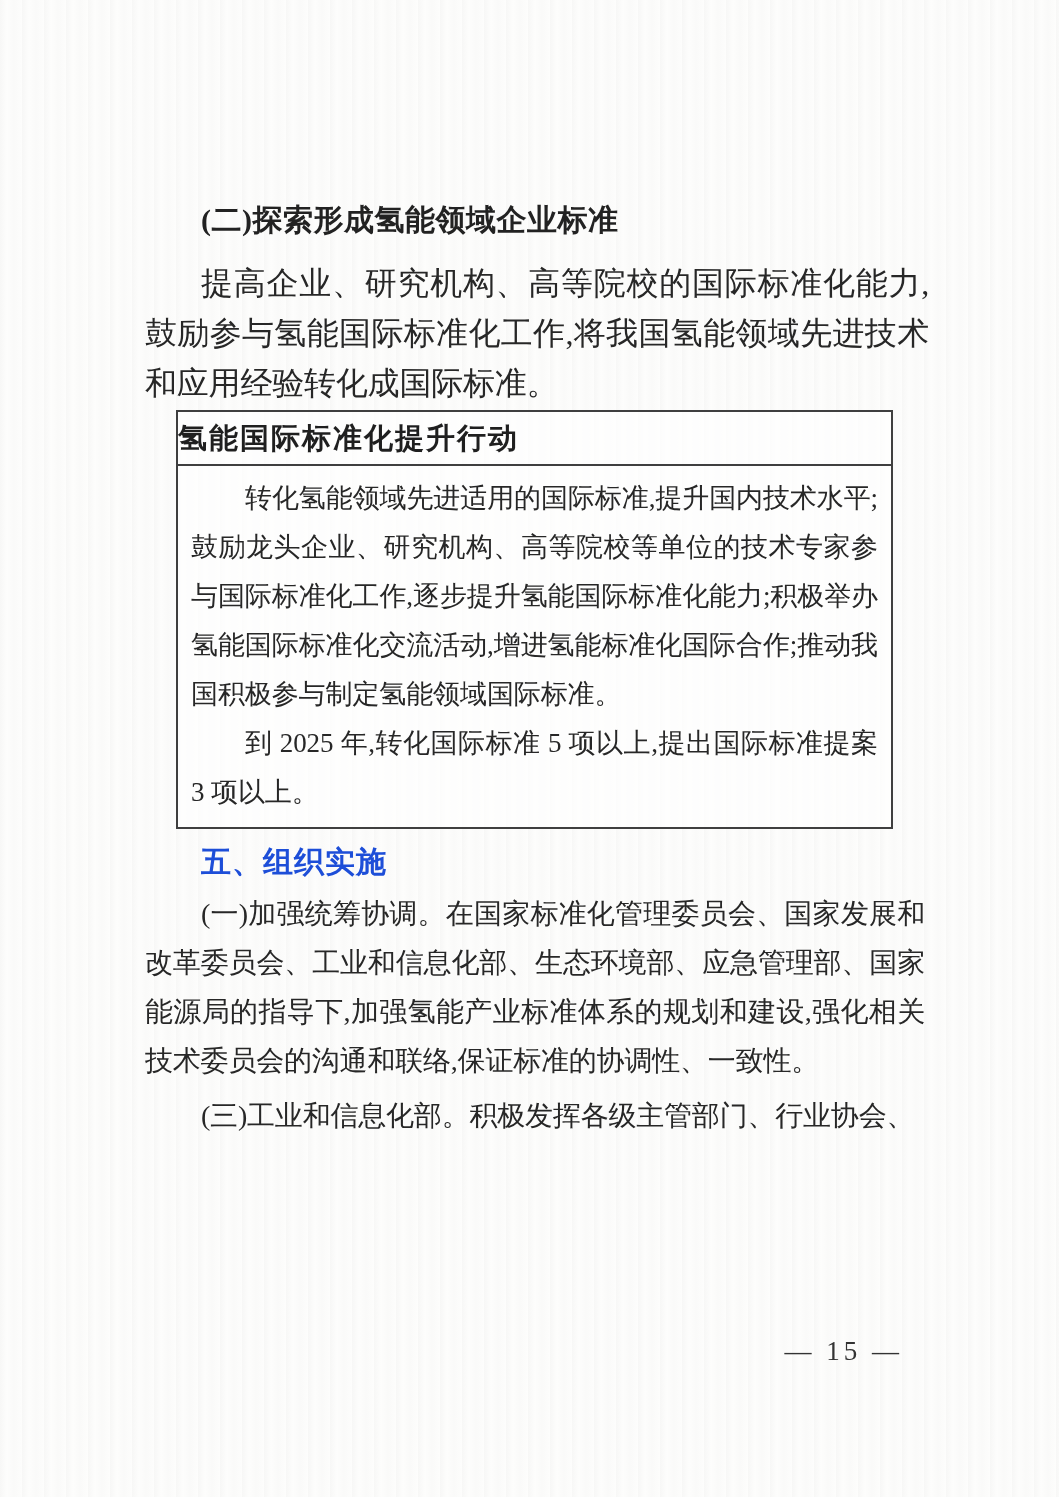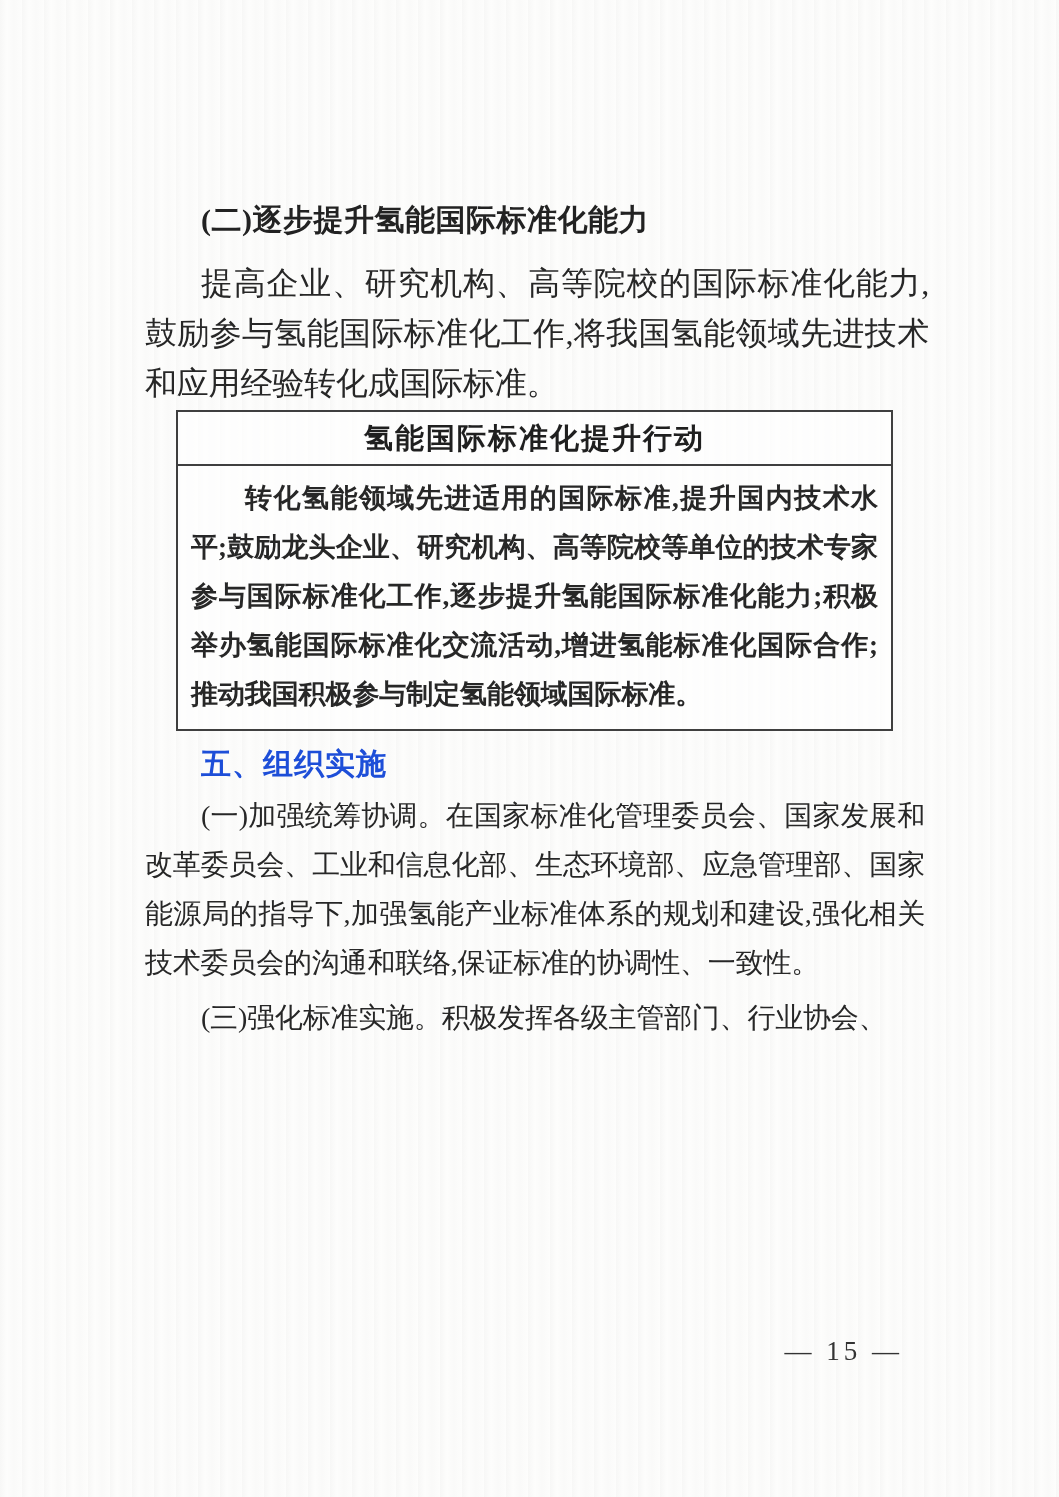--- a/index.html
+++ b/index.html
@@ -56,40 +56,38 @@
   .action-box {
     box-sizing: border-box;
     width: 717px;
     margin: 2px 0 0 31px;
     border: 2px solid #3f3f3f;
     background: rgba(255,255,255,0.6);
   }
   .action-box .box-title {
     height: 52px;
     line-height: 52px;
-    text-align: center;
     font-family: "Liberation Sans", "DejaVu Sans", sans-serif;
     font-weight: bold;
     font-size: 29px;
     letter-spacing: 2px;
     color: #1f1f1f;
     border-bottom: 2px solid #3f3f3f;
   }
   .action-box .box-body {
     padding: 8px 13px 10px 13px;
   }
   .action-box .box-par {
     font-size: 27px;
     line-height: 49px;
     letter-spacing: -0.1px;
     text-indent: 54px;
     text-align: justify;
     text-justify: inter-character;
     margin: 0;
-    font-weight: bold;
   }
   .h-section {
     font-family: "Liberation Sans", "DejaVu Sans", sans-serif;
     font-weight: bold;
     font-size: 30px;
     line-height: 38px;
     letter-spacing: 1px;
     text-indent: 56px;
     margin: 14px 0 8px 0;
     color: #1d4ed8;
@@ -112,34 +110,35 @@
     color: #333;
     font-family: "Liberation Serif", "DejaVu Serif", serif;
   }
 </style>
 </head>
 <body>
 
 <div class="page">
   <div class="content">
 
-    <div class="h-sub">(二)逐步提升氢能国际标准化能力</div>
+    <div class="h-sub">(二)探索形成氢能领域企业标准</div>
 
     <p class="body-par">提高企业、研究机构、高等院校的国际标准化能力,鼓励参与氢能国际标准化工作,将我国氢能领域先进技术和应用经验转化成国际标准。</p>
 
     <div class="action-box">
       <div class="box-title">氢能国际标准化提升行动</div>
       <div class="box-body">
         <p class="box-par">转化氢能领域先进适用的国际标准,提升国内技术水平;鼓励龙头企业、研究机构、高等院校等单位的技术专家参与国际标准化工作,逐步提升氢能国际标准化能力;积极举办氢能国际标准化交流活动,增进氢能标准化国际合作;推动我国积极参与制定氢能领域国际标准。</p>
+        <p class="box-par">到 2025 年,转化国际标准 5 项以上,提出国际标准提案 3 项以上。</p>
       </div>
     </div>
 
     <div class="h-section">五、组织实施</div>
 
     <p class="sec5-par">(一)加强统筹协调。在国家标准化管理委员会、国家发展和改革委员会、工业和信息化部、生态环境部、应急管理部、国家能源局的指导下,加强氢能产业标准体系的规划和建设,强化相关技术委员会的沟通和联络,保证标准的协调性、一致性。</p>
 
 
-    <p class="sec5-par">(三)强化标准实施。积极发挥各级主管部门、行业协会、</p>
+    <p class="sec5-par">(三)工业和信息化部。积极发挥各级主管部门、行业协会、</p>
 
   </div>
 
   <div class="page-number">— 15 —</div>
 </div>
 
 </body></html>

